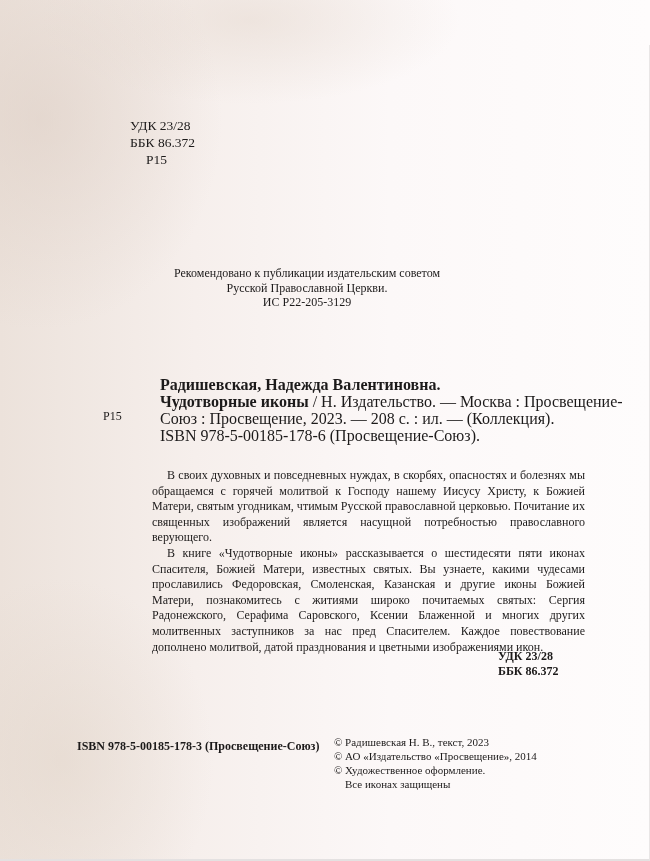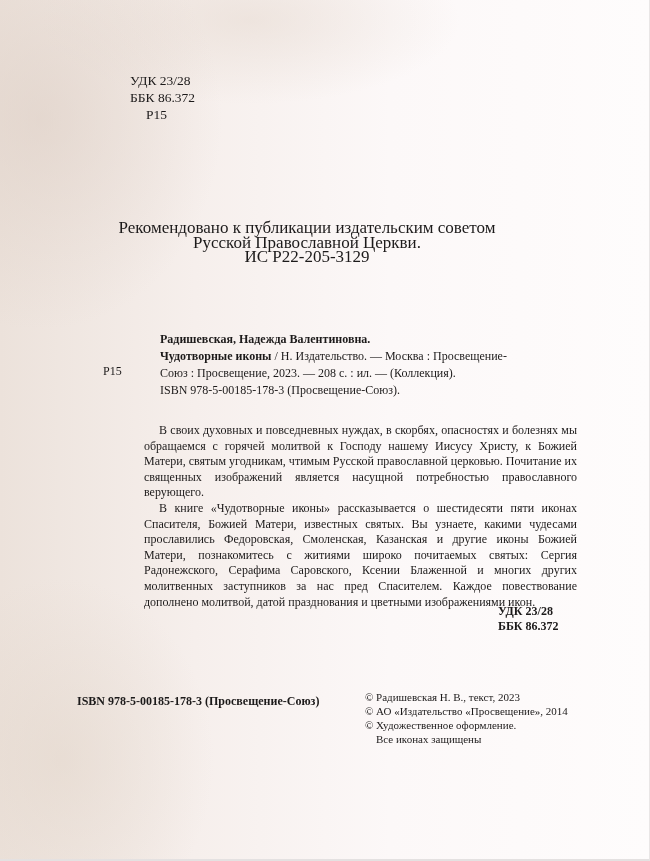--- a/index.html
+++ b/index.html
@@ -7,35 +7,35 @@
       width: 650px; height: 861px; overflow: hidden;
       font-family: "Liberation Serif", "DejaVu Serif", serif;
       color: #1c1a1a;
       background:
         radial-gradient(ellipse 260px 300px at 40px 120px, rgba(220,205,195,0.55), rgba(255,255,255,0) 70%),
         radial-gradient(ellipse 220px 260px at 60px 760px, rgba(225,212,200,0.5), rgba(255,255,255,0) 70%),
         radial-gradient(ellipse 300px 120px at 250px 20px, rgba(228,215,205,0.5), rgba(255,255,255,0) 70%),
         linear-gradient(90deg, #ece2db 0%, #f6efec 30%, #fcf8f8 60%, #fefcfc 100%);
       position: relative;
     }
-    .page { position: absolute; inset: 0; border-right: 1px solid #e9e6e6; border-bottom: 2px solid #e4e1e1; }
+    .page { position: absolute; inset: 0; border-right: 1px solid #e9e6e6; border-bottom: 2px solid #e4e1e1; margin-top: 45px; }
     .abs { position: absolute; }
     .codes-top { left: 130px; top: 72px; font-size: 13.5px; line-height: 17px; }
     .codes-top .p15 { padding-left: 16px; }
-    .recommend { left: 0; width: 578px; top: 221px; text-align: center; font-size: 17px; line-height: 14.5px; }
+    .recommend { left: 0; width: 578px; top: 221px; text-align: center; font-size: 12px; line-height: 14.5px; }
     .recommend div { margin-left: 36px; }
-    .biblio { left: 160px; top: 331px; font-size: 12px; line-height: 17px; width: 440px; }
+    .biblio { left: 160px; top: 331px; font-size: 16px; line-height: 17px; width: 440px; }
     .biblio .bold { font-weight: bold; }
     .biblio .line { white-space: nowrap; }
     .p15-left { left: 103px; top: 364px; font-size: 12px; }
-    .abstract { left: 144px; top: 423px; width: 433px; font-size: 12px; line-height: 15.6px; text-align: justify; }
+    .abstract { left: 152px; top: 423px; width: 433px; font-size: 12px; line-height: 15.6px; text-align: justify; }
     .abstract p { margin: 0; text-indent: 15px; }
     .codes-right { left: 498px; top: 604px; font-size: 12px; font-weight: bold; line-height: 15px; }
     .isbn-bottom { left: 77px; top: 694px; font-size: 12px; font-weight: bold; line-height: 15px; }
-    .copyright { left: 365px; top: 690px; font-size: 11px; line-height: 14px; }
+    .copyright { left: 334px; top: 690px; font-size: 11px; line-height: 14px; }
     .copyright .indent { padding-left: 11px; }
   </style>
 </head>
 <body>
 
 <div class="page">
 
   <div class="abs codes-top">
     <div>УДК 23/28</div>
     <div>ББК 86.372</div>
@@ -47,21 +47,21 @@
     <div>Русской Православной Церкви.</div>
     <div>ИС Р22-205-3129</div>
   </div>
 
   <div class="abs p15-left">Р15</div>
 
   <div class="abs biblio">
     <div class="line bold">Радишевская, Надежда Валентиновна.</div>
     <div class="line"><span class="bold">Чудотворные иконы</span><span> / Н. Издательство. — Москва : Просвещение-</span></div>
     <div class="line">Союз : Просвещение, 2023. — 208 с. : ил. — (Коллекция).</div>
-    <div class="line">ISBN 978-5-00185-178-3 (Просвещение-Союз).</div>
+    <div class="line">ISBN 978-5-00185-178-6 (Просвещение-Союз).</div>
   </div>
 
   <div class="abs abstract">
     <p>В своих духовных и повседневных нуждах, в скорбях, опасностях и болезнях мы обращаемся с горячей молитвой к Господу нашему Иисусу Христу, к Божией Матери, святым угодникам, чтимым Русской православной церковью. Почитание их священных изображений является насущной потребностью православного верующего.</p>
     <p>В книге «Чудотворные иконы» рассказывается о шестидесяти пяти иконах Спасителя, Божией Матери, известных святых. Вы узнаете, какими чудесами прославились Федоровская, Смоленская, Казанская и другие иконы Божией Матери, познакомитесь с житиями широко почитаемых святых: Сергия Радонежского, Серафима Саровского, Ксении Блаженной и многих других молитвенных заступников за нас пред Спасителем. Каждое повествование дополнено молитвой, датой празднования и цветными изображениями икон.</p>
   </div>
 
   <div class="abs codes-right">
     <div>УДК 23/28</div>
     <div>ББК 86.372</div>

